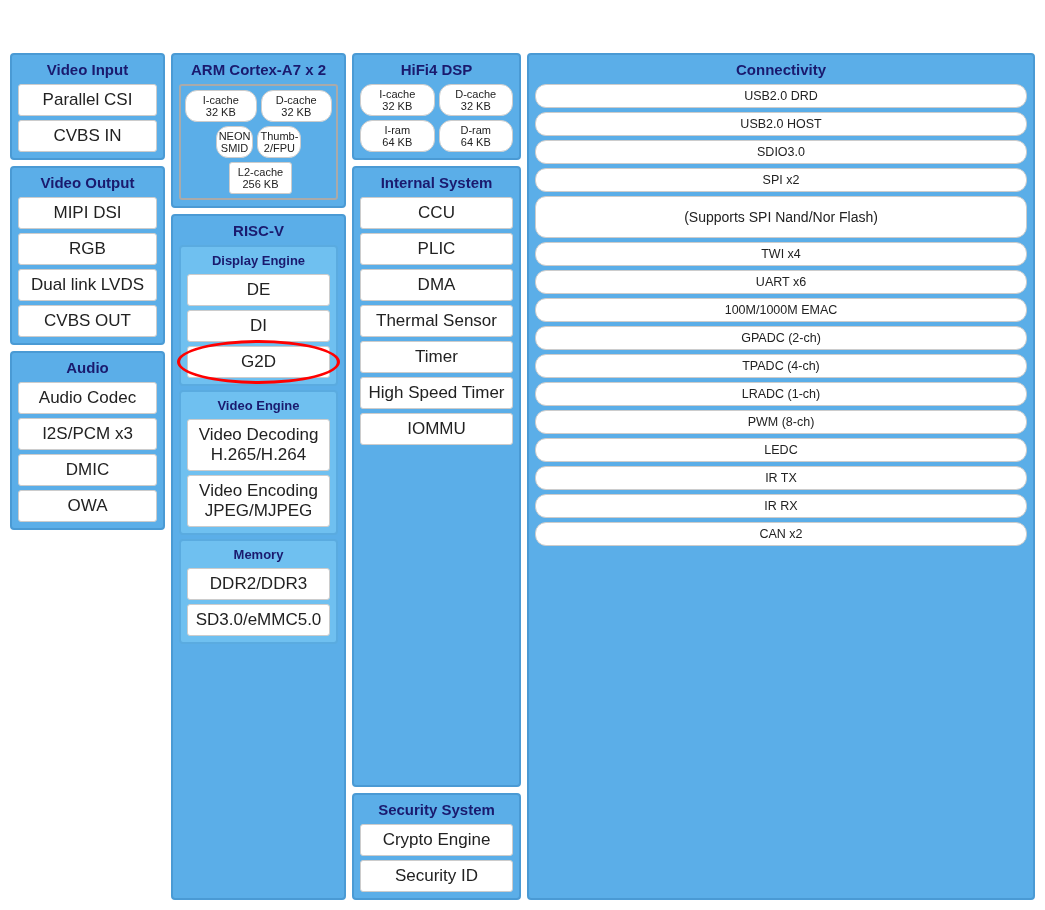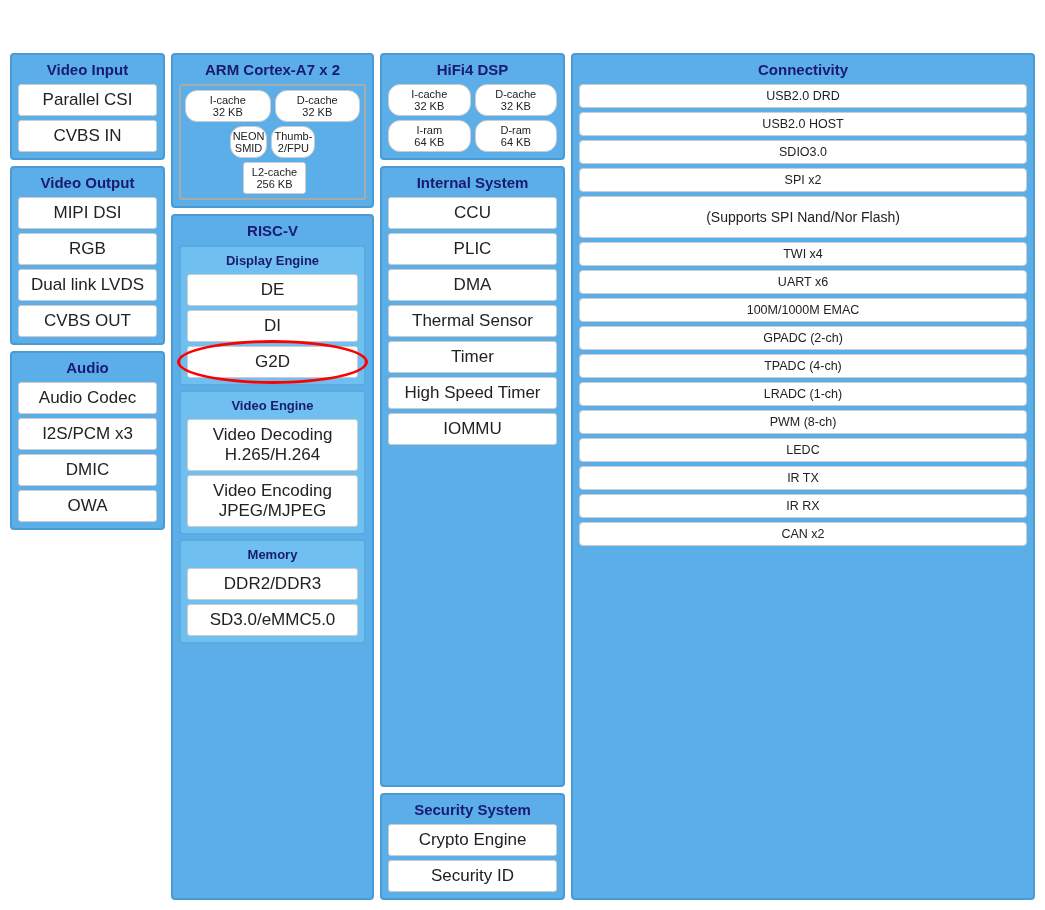--- a/index.html
+++ b/index.html
@@ -93,21 +93,21 @@
       width: calc(100% + 20px);
       height: calc(100% + 12px);
       border: 3px solid red;
       border-radius: 50%;
       pointer-events: none;
     }
     
     .conn-item {
       background: #fff;
       border: 1.5px solid #ccc;
-      border-radius: 4px;
+      border-radius: 11px;
       text-align: center;
       font-size: 12.5px;
       color: #222;
       padding: 4px 2px;
     }
     .conn-item.small-text {
       font-size: 14px;
       padding: 12px;
     }
   </style>
@@ -134,21 +134,21 @@
 
     <div class="block">
       <div class="block-title">Audio</div>
       <div class="item-box">Audio Codec</div>
       <div class="item-box">I2S/PCM x3</div>
       <div class="item-box">DMIC</div>
       <div class="item-box">OWA</div>
     </div>
   </div>
 
-  <div class="column" style="width:203px;">
+  <div class="column" style="width:175px;">
 
     <div class="block">
       <div class="block-title">ARM Cortex-A7 x 2</div>
       <div style="border:2px solid #aaa; border-radius:3px; padding:4px; background:#5baee8;">
         <div class="arm-row" style="margin-bottom:4px;">
           <div class="arm-cell">I-cache<br>32 KB</div>
           <div class="arm-cell">D-cache<br>32 KB</div>
         </div>
         <div class="arm-row" style="align-items:center;flex-direction:column;">
           <div style="display:flex; flex-direction:column; gap:4px; flex:2;">
@@ -184,21 +184,21 @@
       </div>
 
       <div class="block" style="background:#6fc0f0; border-color:#5aabe0;">
         <div class="block-title small">Memory</div>
         <div class="item-box">DDR2/DDR3</div>
         <div class="item-box">SD3.0/eMMC5.0</div>
       </div>
     </div>
   </div>
 
-  <div class="column" style="width:185px;">
+  <div class="column" style="width:169px;">
 
     <div class="block">
       <div class="block-title">HiFi4 DSP</div>
       <div class="hifi-grid">
         <div class="arm-cell">I-cache<br>32 KB</div>
         <div class="arm-cell">D-cache<br>32 KB</div>
         <div class="arm-cell">I-ram<br>64 KB</div>
         <div class="arm-cell">D-ram<br>64 KB</div>
       </div>
     </div>

